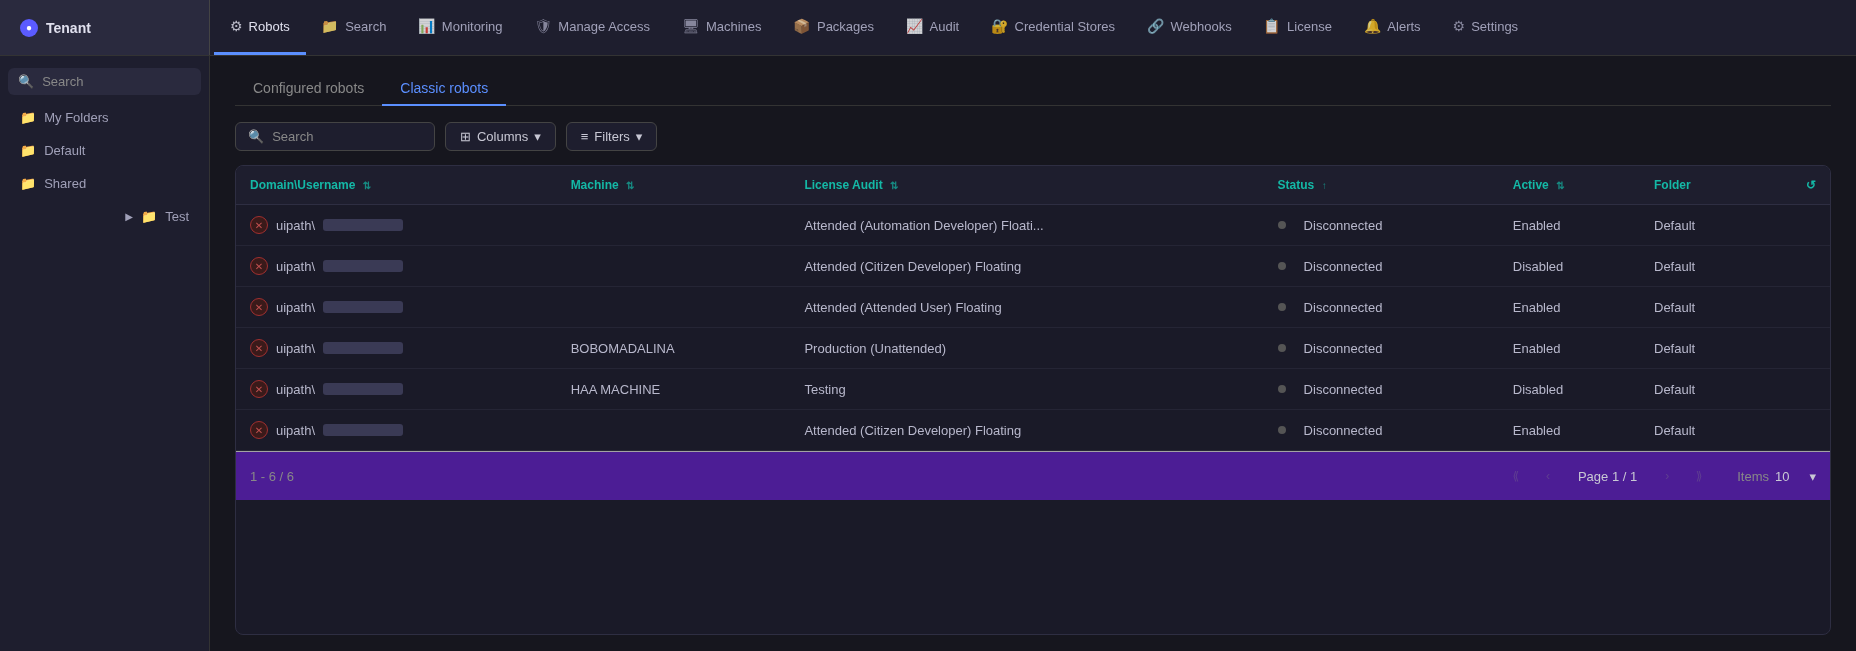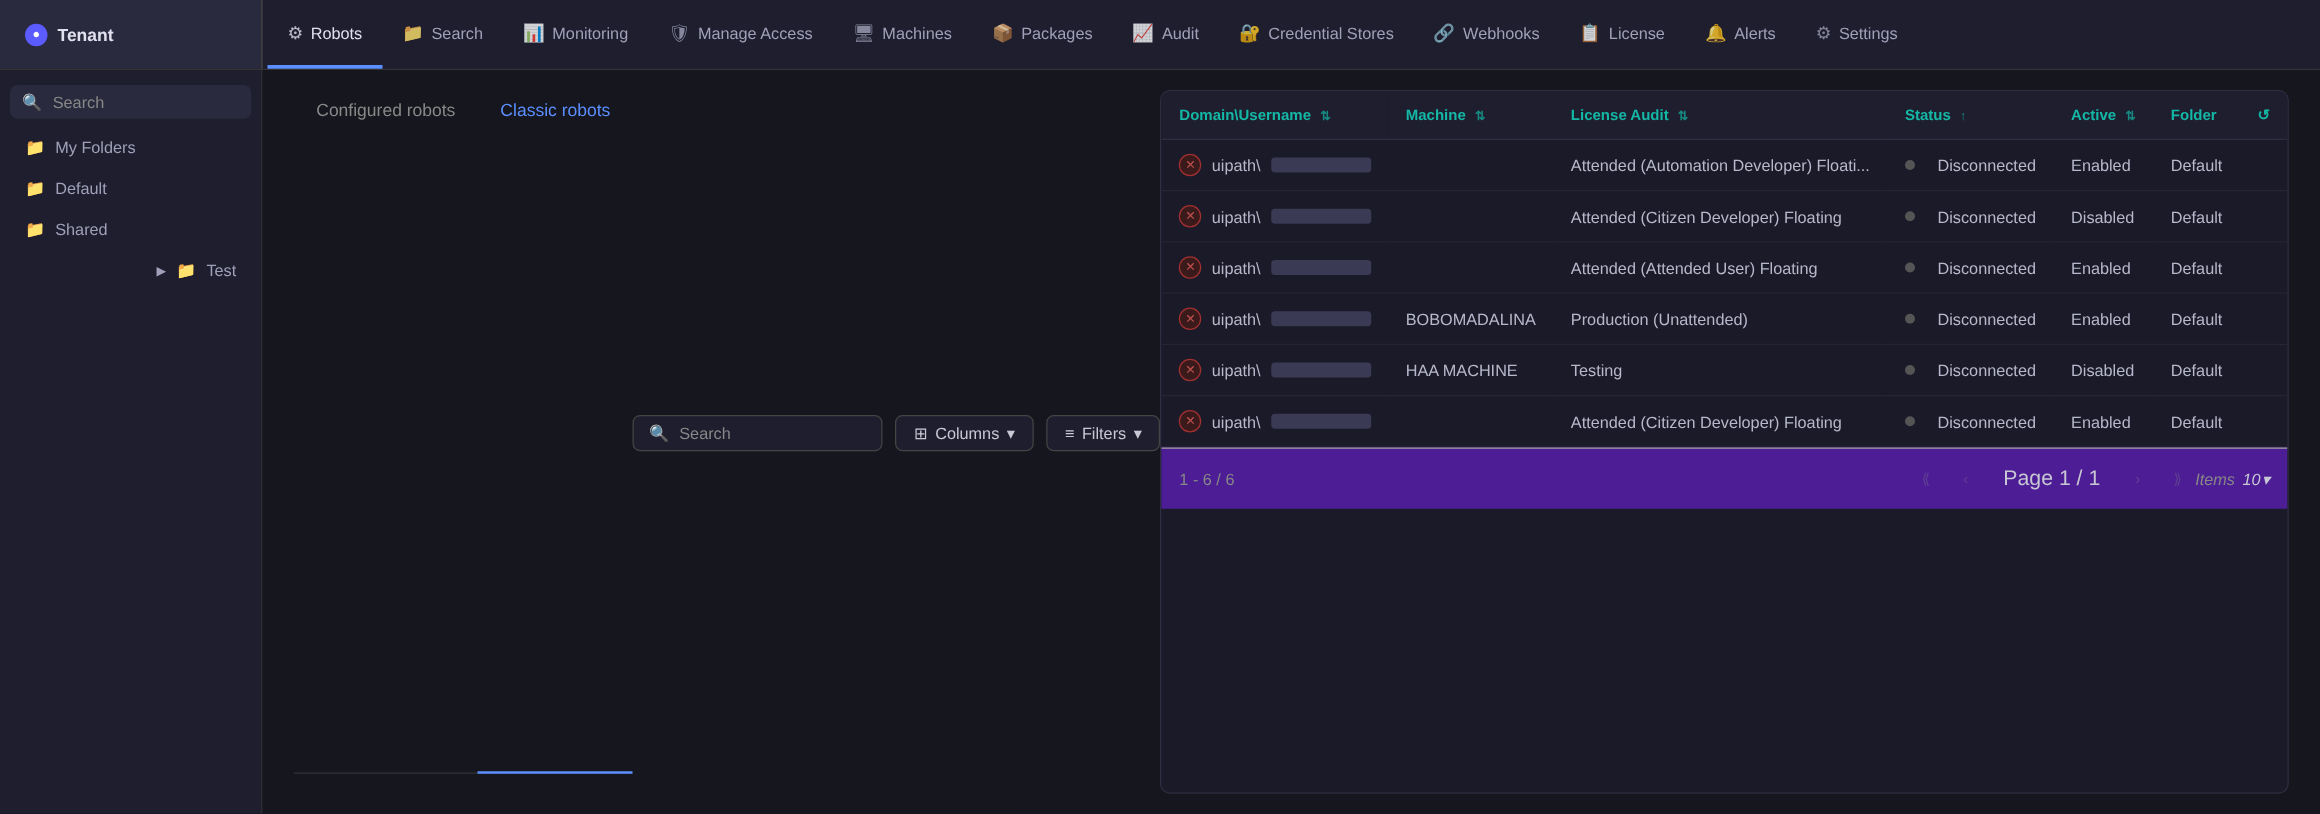--- a/index.html
+++ b/index.html
@@ -120,21 +120,21 @@
       width: 100%;
     }
     .sidebar-search input::placeholder { color: #888; }
     .sidebar-chevron { margin-left: auto; font-size: 10px; }
 
     
     .content {
       flex: 1;
       background: #16161e;
       display: flex;
-      flex-direction: row;
+      flex-direction: column;
       overflow: hidden;
       padding: 16px 25px;
     }
 
     
     .sub-tabs {
       display: flex;
       gap: 0;
       margin-bottom: 16px;
       border-bottom: 1px solid #333;
@@ -279,32 +279,32 @@
     }
     .page-btn {
       width: 28px; height: 28px;
       display: flex; align-items: center; justify-content: center;
       border-radius: 4px;
       cursor: pointer;
       color: #888;
       font-size: 12px;
     }
     .page-btn.disabled { opacity: 0.3; cursor: default; }
-    .page-text { padding: 0 12px; color: #c8c8d4; font-size: 17px; }
+    .page-text { padding: 0 12px; color: #c8c8d4; font-size: 13px; }
     .items-per-page {
       display: flex;
       align-items: center;
       gap: 6px;
+      margin-left: 24px;
       color: #888;
-      font-style: italic;
     }
     .items-select {
       display: flex;
       align-items: center;
-      gap: 1px;
+      gap: 20px;
       color: #c8c8d4;
       cursor: pointer;
     }
   </style>
 </head>
 <body>
 
 <div class="top-nav">
   <div class="tenant-label">
     <div class="tenant-icon">●</div>

